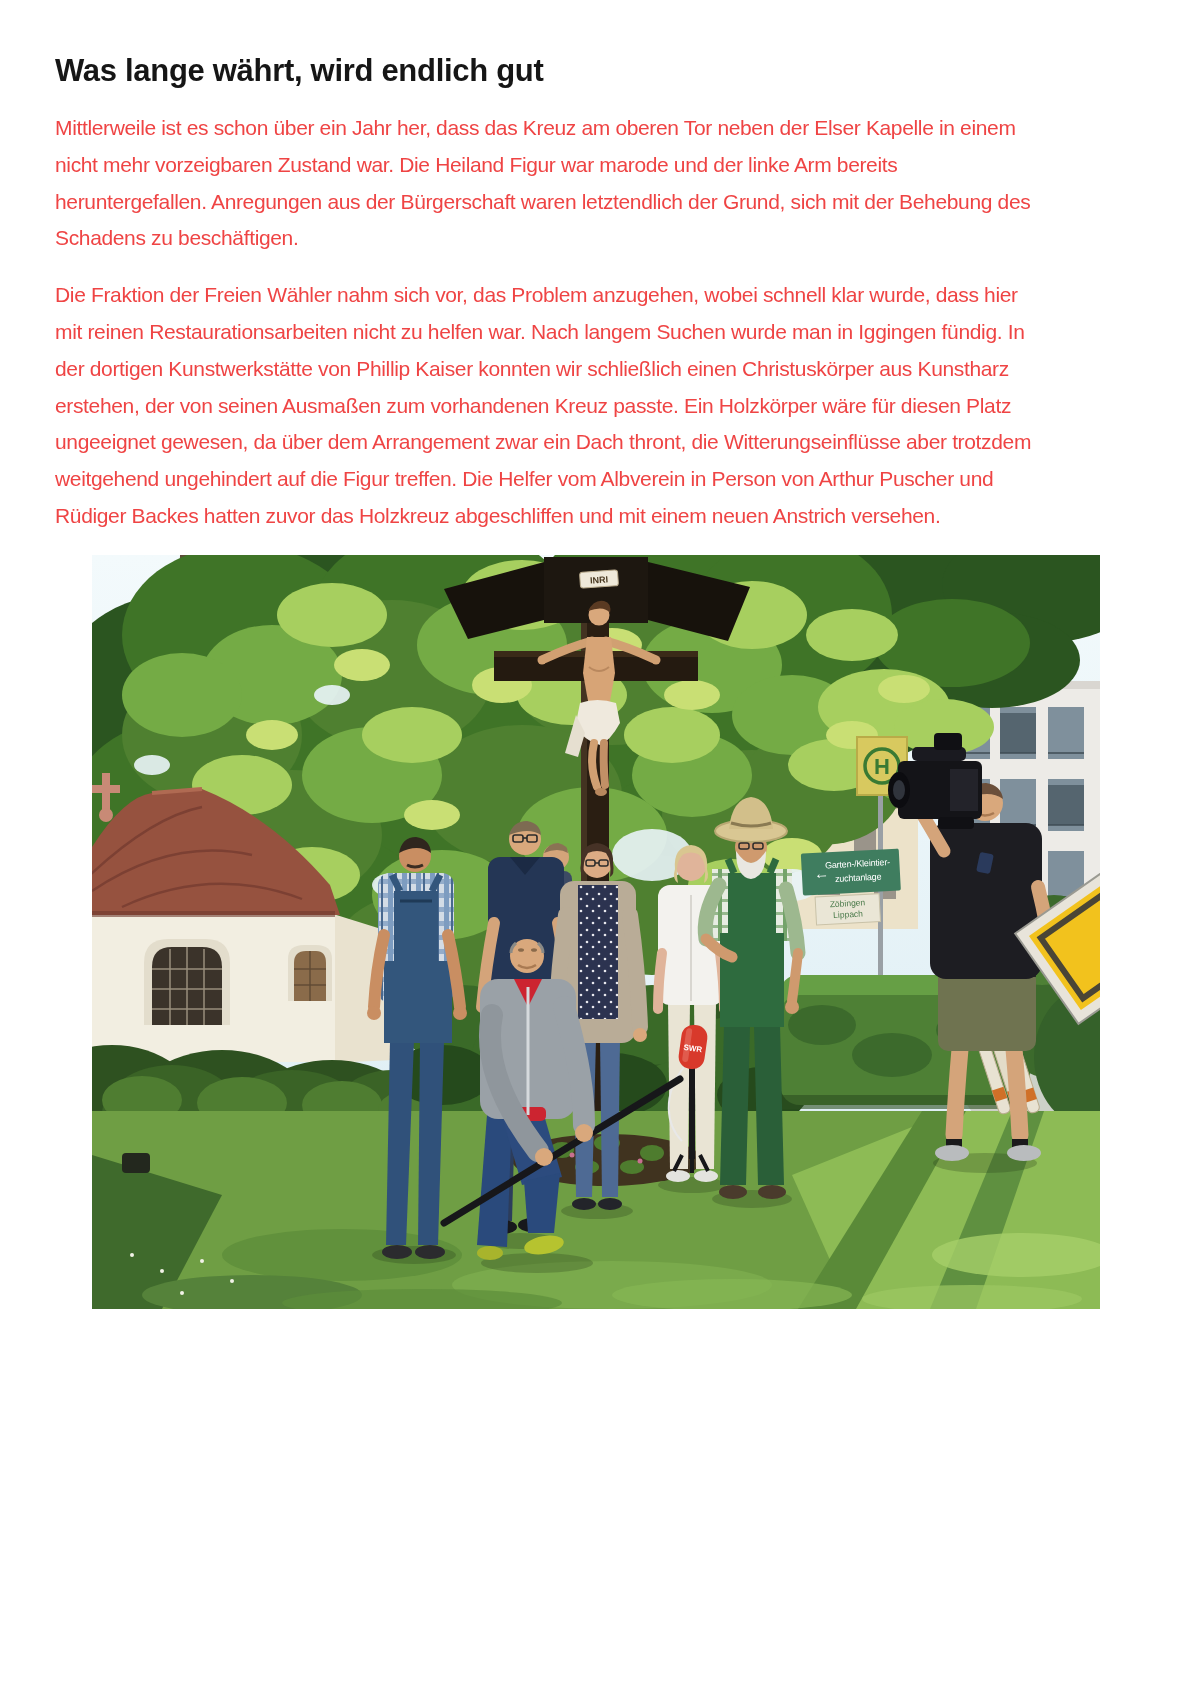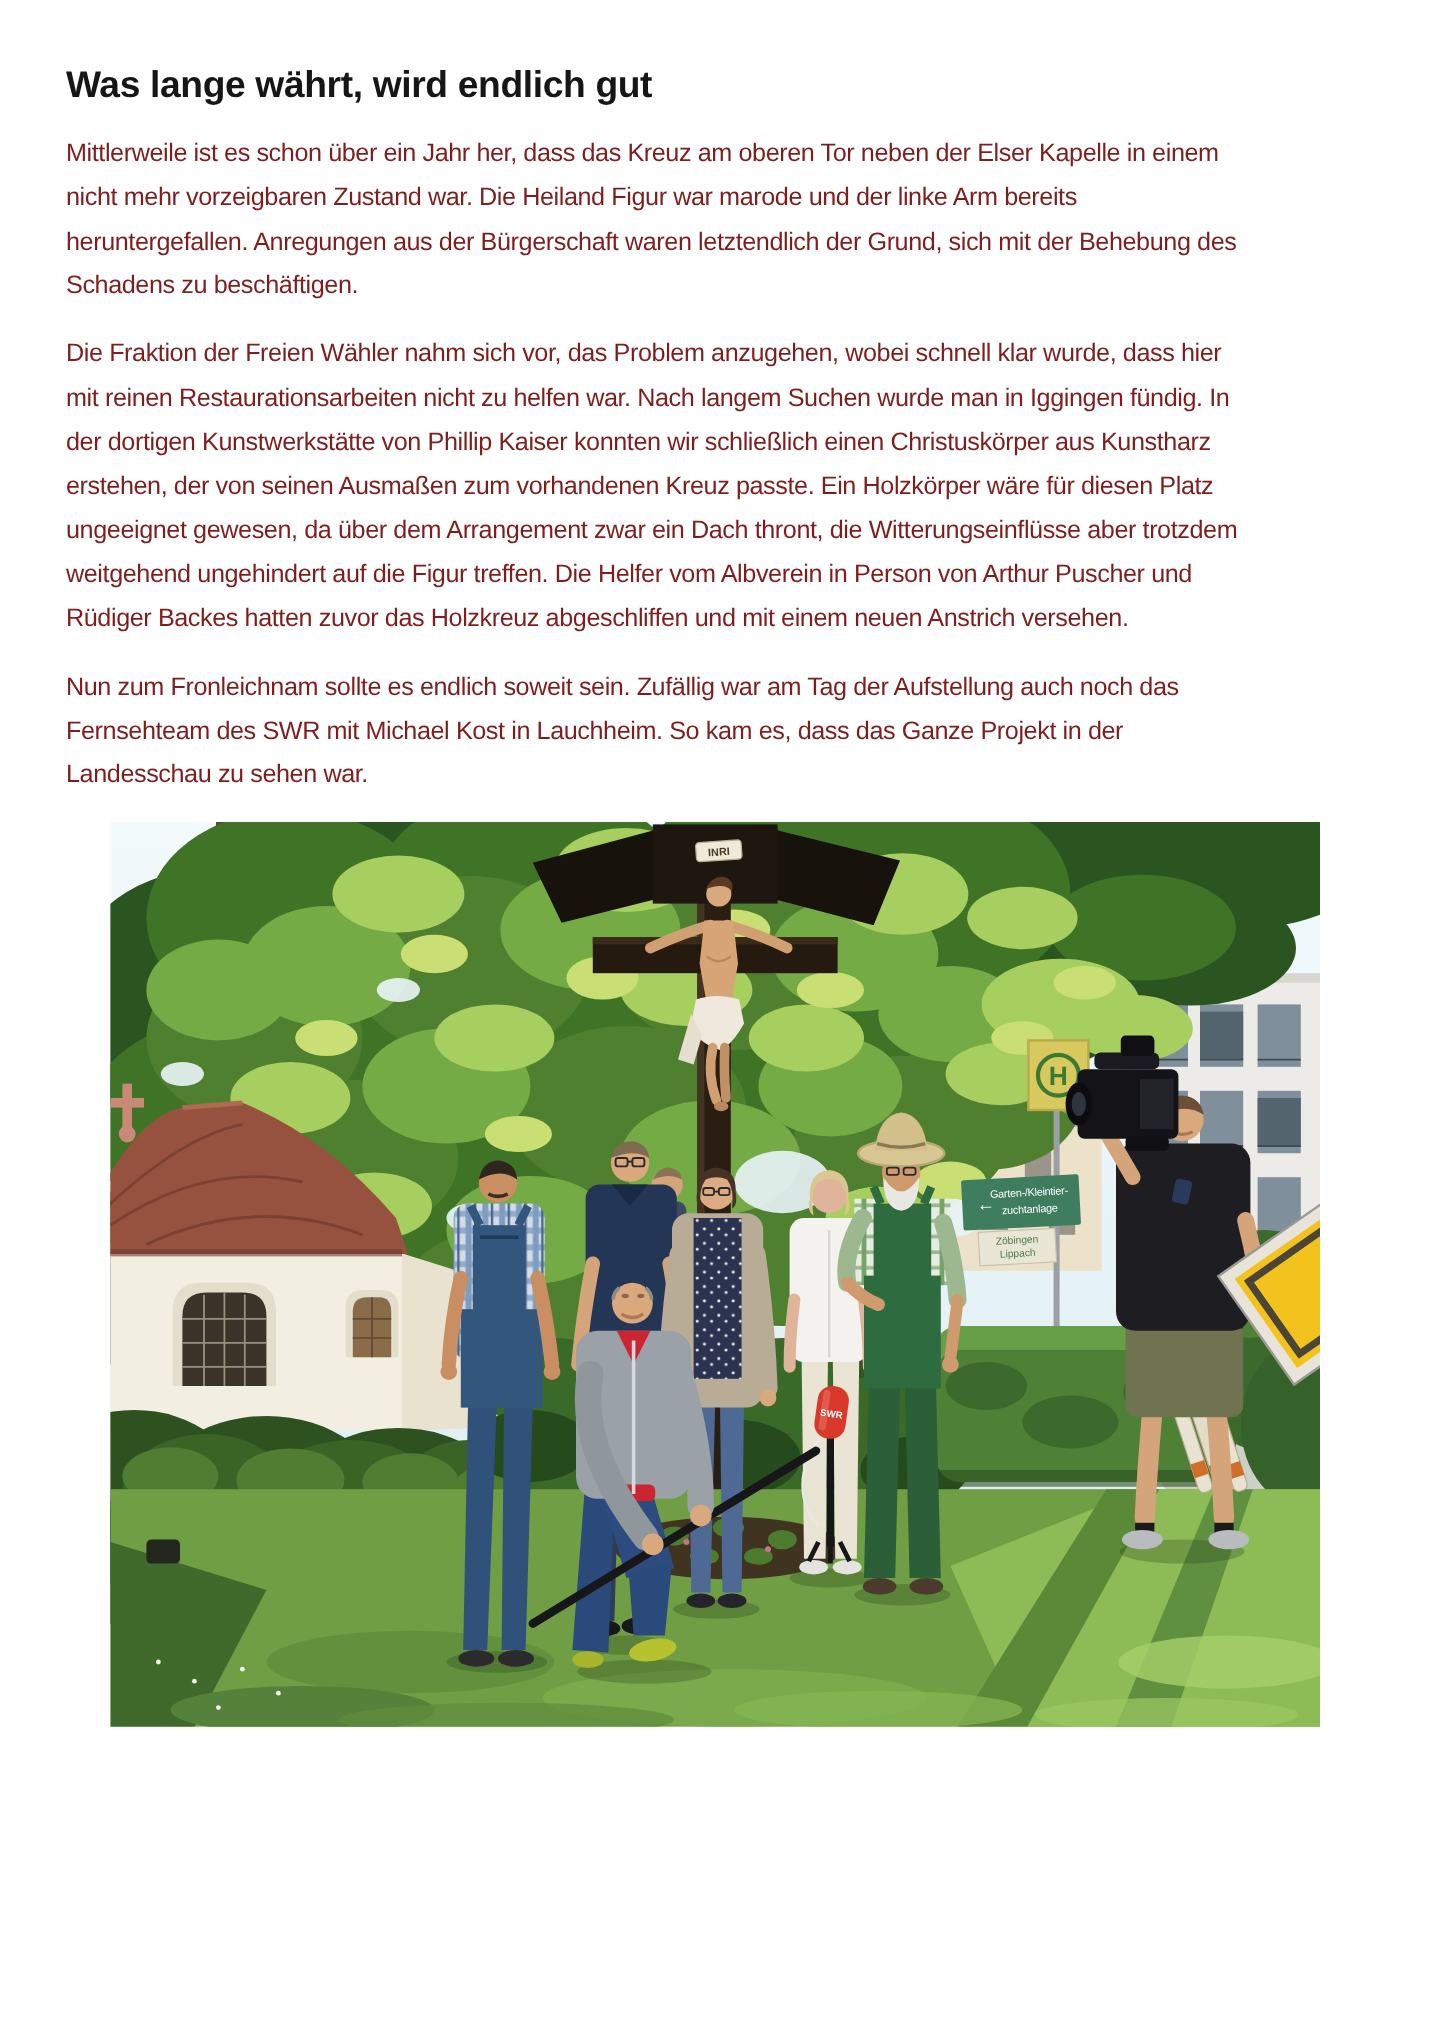--- a/index.html
+++ b/index.html
@@ -7,34 +7,33 @@
     width:1191px;height:1684px;box-sizing:border-box;
     padding:52px 90px 0 55px;background:#ffffff;
     font-family:"Liberation Sans",sans-serif;color:#1b1b1b;
   }
   h1.title{
     font-size:31px;line-height:38px;margin:0 0 20px 0;
     font-weight:bold;letter-spacing:-0.3px;color:#161616;
   }
   p.body-par{
     font-size:21px;line-height:36.8px;margin:0 0 20px 0;
-    letter-spacing:-0.35px;max-width:995px;color:#7f1d1d;
+    letter-spacing:-0.35px;max-width:995px;color:#ef4444;
   }
   figure.photo{margin:6px 0 0 37px;padding:0;width:1008px;height:754px;}
   figure.photo svg{display:block;}
   .sign-text{font-family:"Liberation Sans",sans-serif;}
 </style>
 </head>
 <body>
 
 <div class="page">
   <h1 class="title">Was lange währt, wird endlich gut</h1>
   <p class="body-par">Mittlerweile ist es schon über ein Jahr her, dass das Kreuz am oberen Tor neben der Elser Kapelle in einem nicht mehr vorzeigbaren Zustand war. Die Heiland Figur war marode und der linke Arm bereits heruntergefallen. Anregungen aus der Bürgerschaft waren letztendlich der Grund, sich mit der Behebung des Schadens zu beschäftigen.</p>
   <p class="body-par">Die Fraktion der Freien Wähler nahm sich vor, das Problem anzugehen, wobei schnell klar wurde, dass hier mit reinen Restaurationsarbeiten nicht zu helfen war. Nach langem Suchen wurde man in Iggingen fündig. In der dortigen Kunstwerkstätte von Phillip Kaiser konnten wir schließlich einen Christuskörper aus Kunstharz erstehen, der von seinen Ausmaßen zum vorhandenen Kreuz passte. Ein Holzkörper wäre für diesen Platz ungeeignet gewesen, da über dem Arrangement zwar ein Dach thront, die Witterungseinflüsse aber trotzdem weitgehend ungehindert auf die Figur treffen. Die Helfer vom Albverein in Person von Arthur Puscher und Rüdiger Backes hatten zuvor das Holzkreuz abgeschliffen und mit einem neuen Anstrich versehen.</p>
-  <p class="body-par">Nun zum Fronleichnam sollte es endlich soweit sein. Zufällig war am Tag der Aufstellung auch noch das Fernsehteam des SWR mit Michael Kost in Lauchheim. So kam es, dass das Ganze Projekt in der Landesschau zu sehen war.</p>
 
   <figure class="photo">
     <svg width="1008" height="754" viewBox="0 0 1008 754" xmlns="http://www.w3.org/2000/svg">
       <defs>
         <linearGradient id="skyG" x1="0" y1="0" x2="0" y2="1">
           <stop offset="0" stop-color="#f3fafc"></stop>
             <stop offset="1" stop-color="#d9ebf2"></stop>
         </linearGradient>
         <pattern id="plaidBlue" width="14" height="14" patternUnits="userSpaceOnUse">
           <rect width="14" height="14" fill="#d3dce6"></rect>

